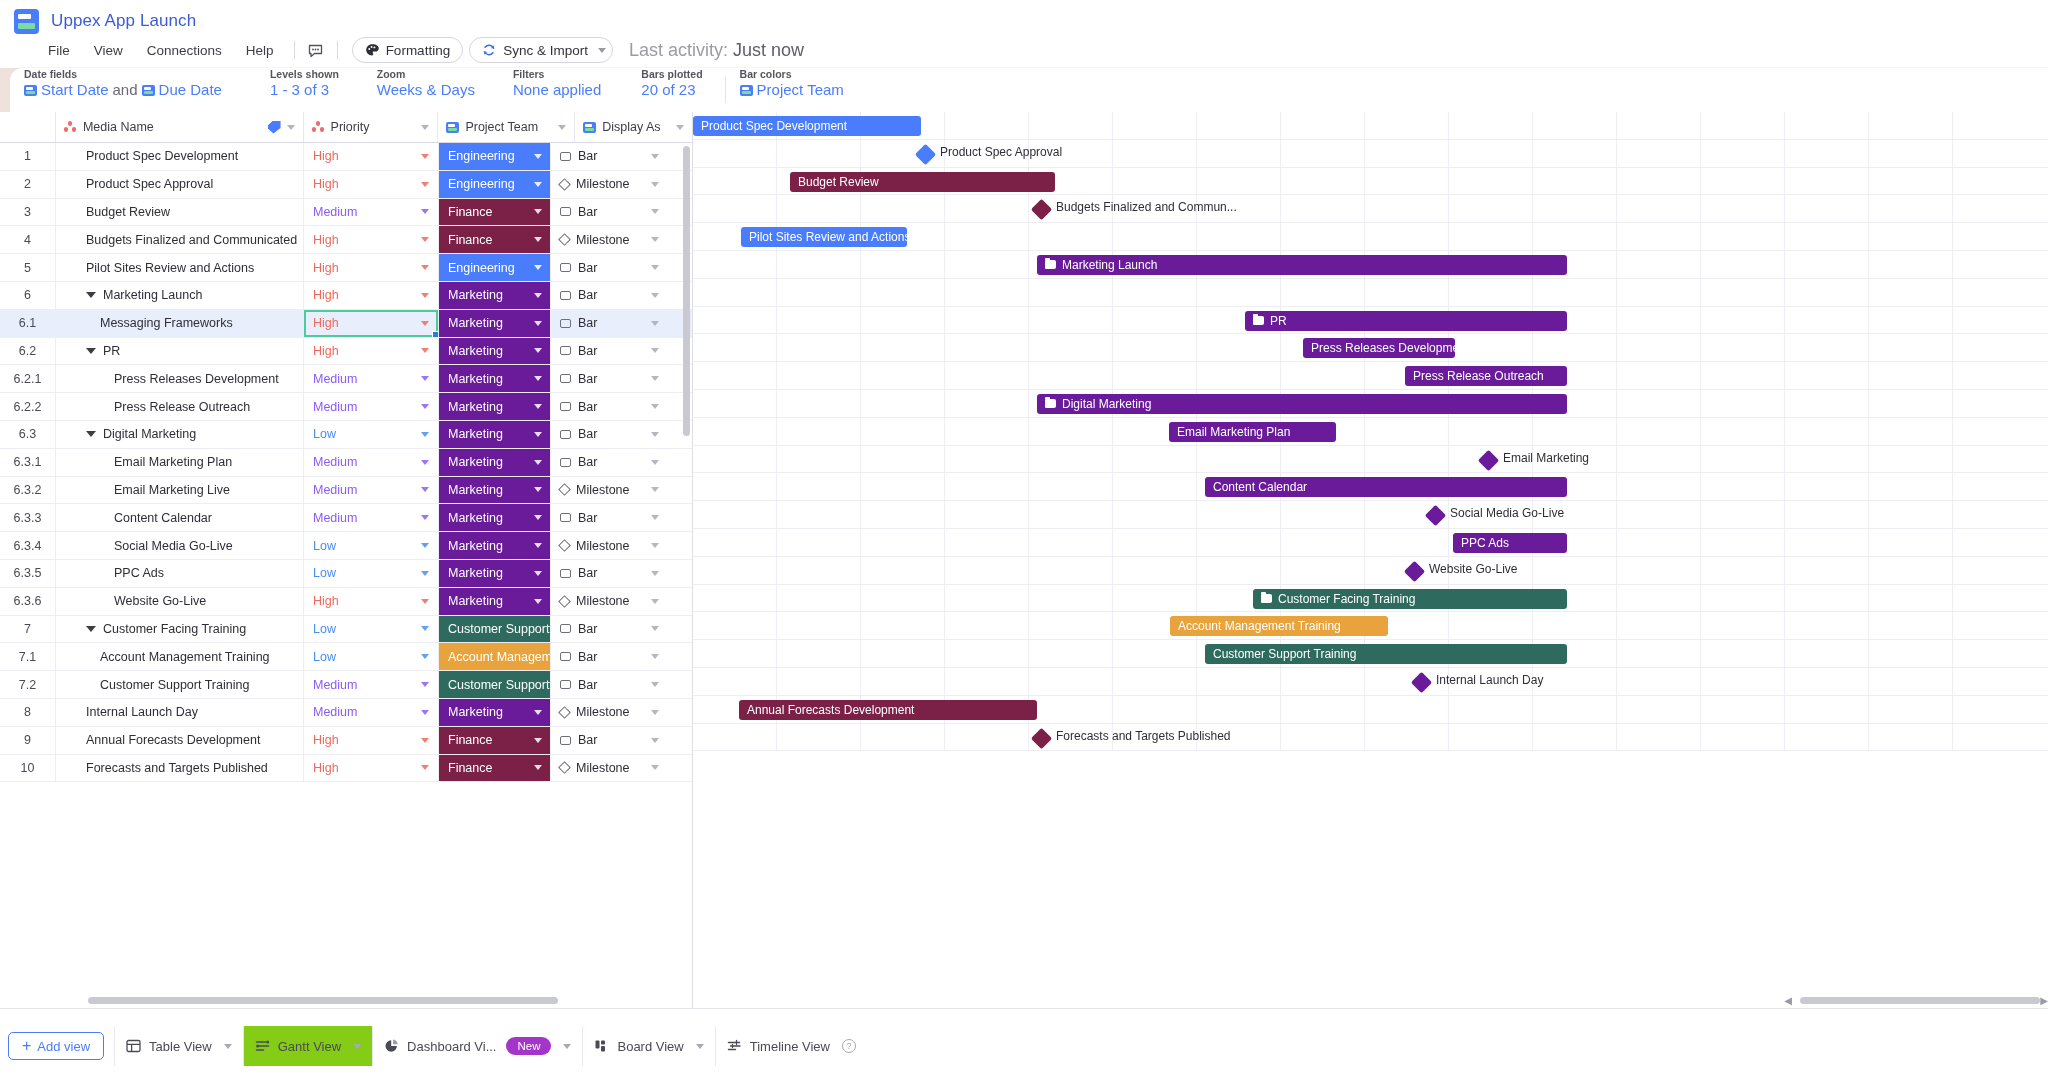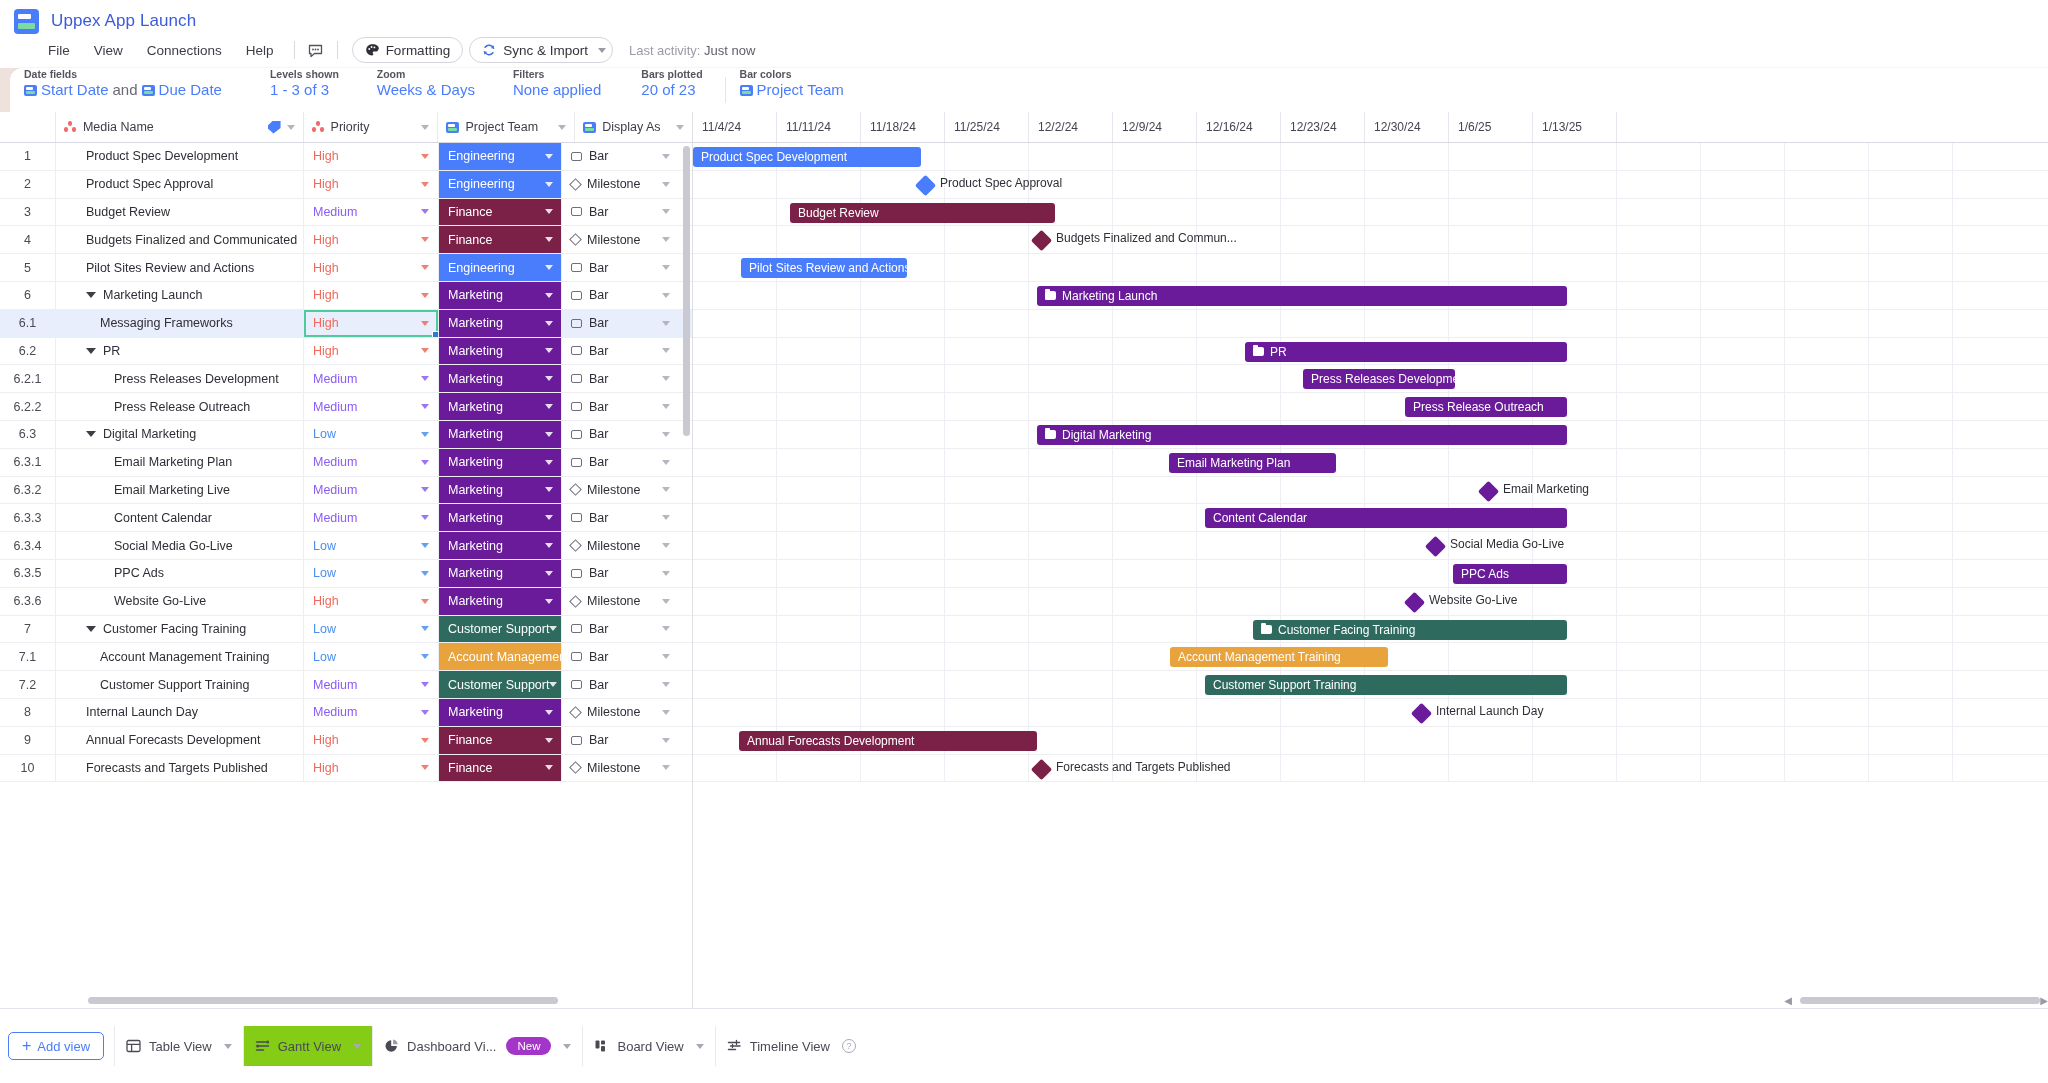--- a/index.html
+++ b/index.html
@@ -70,21 +70,21 @@
   }
   .pill-btn.split { padding-right: 6px; }
   .caret-sm {
     width: 0; height: 0;
     border-left: 4px solid transparent;
     border-right: 4px solid transparent;
     border-top: 5px solid #9a9aa6;
     margin-left: 3px;
   }
   .last-activity {
-    font-size: 13px; color: #9b9ba6; margin-left: 16px; white-space: nowrap;
+    font-size: 18px; color: #9b9ba6; margin-left: 16px; white-space: nowrap;
   }
   .last-activity b { color: #5e5e6b; font-weight: 400; }
 
   
   .settings-wrap {
     position: relative;
     height: 44px;
     background: linear-gradient(90deg,#efe2dc 0%,#e6dfe4 28%,#ddd9ea 60%,#cfd2ee 100%);
     padding-left: 10px;
   }
@@ -194,21 +194,21 @@
     font-size: 12.5px; color: #2e2e36;
     border-right: 1px solid #ededf2;
     padding: 0 9px;
     position: relative;
     overflow: hidden;
     white-space: nowrap;
   }
   .cell.num { width:56px; justify-content:center; color:#4a4a55; font-size:12.5px; }
   .cell.task { width:248px; }
   .cell.pri  { width:135px; justify-content: space-between; }
-  .cell.team { width:123px; padding:0; }
+  .cell.team { width:112px; padding:0; }
   .cell.disp { width:117px; justify-content: space-between; border-right: none; }
 
   .twisty {
     width: 0; height: 0; flex: none;
     border-left: 5px solid transparent;
     border-right: 5px solid transparent;
     border-top: 6px solid #3d3d46;
     margin-right: 7px;
   }
   .indent0 { padding-left: 30px; }
@@ -1022,33 +1022,20 @@
             </span>
             <span class="dd-caret grey"></span>
           </div>
         </div>
       </div>
     <div class="vscroll"></div>
     <div class="hscroll-left"></div>
   </div>
 
   <div class="right-pane">
-    <div class="tl-head" id="tl-head">
-        <div class="tl-col-head">11/4/24</div>
-        <div class="tl-col-head">11/11/24</div>
-        <div class="tl-col-head">11/18/24</div>
-        <div class="tl-col-head">11/25/24</div>
-        <div class="tl-col-head">12/2/24</div>
-        <div class="tl-col-head">12/9/24</div>
-        <div class="tl-col-head">12/16/24</div>
-        <div class="tl-col-head">12/23/24</div>
-        <div class="tl-col-head">12/30/24</div>
-        <div class="tl-col-head">1/6/25</div>
-        <div class="tl-col-head">1/13/25</div>
-      </div>
     <div class="tl-body" id="tl-body">
         <div class="tl-row">
           <div class="tl-cell"></div>
           <div class="tl-cell"></div>
           <div class="tl-cell"></div>
           <div class="tl-cell"></div>
           <div class="tl-cell"></div>
           <div class="tl-cell"></div>
           <div class="tl-cell"></div>
           <div class="tl-cell"></div>

